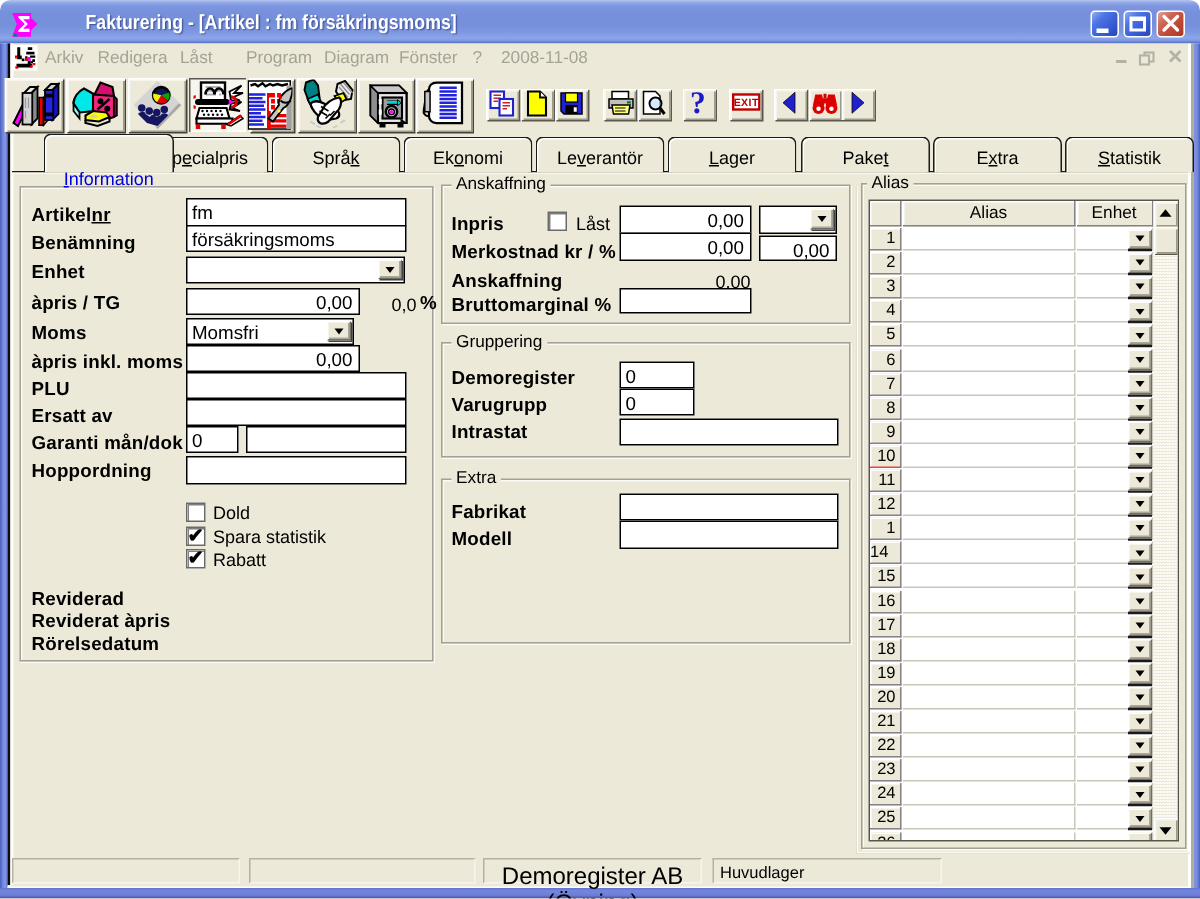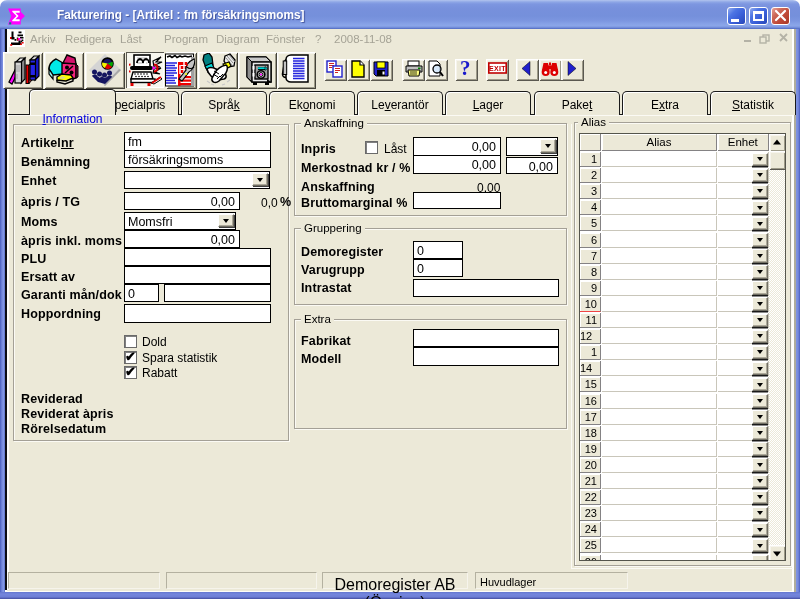--- a/index.html
+++ b/index.html
@@ -439,21 +439,21 @@
 <div class="abs" style="left:138px;top:146.8px;width:50.5px;height:15.1px;border-right:1px solid #C9C6BA;border-bottom:1px solid #C9C6BA;"></div>
 <div class="dd" style="left:172px;top:147.3px;width:16px;height:13.6px;box-shadow:inset -1px -1px 0 #aca899, 0 1.5px 0 #1a1a1a;"></div>
 <div class="abs" style="left:0;top:162.9px;width:21px;height:15.1px;background:#ECE9D8;border-right:1px solid #848284;border-bottom:1px solid #ef4444;box-shadow:inset 1px 1px 0 #fff;font-size:11px;text-align:right;padding:1px 3px 0 0;">10</div>
 <div class="abs" style="left:22px;top:162.9px;width:115px;height:15.1px;border-right:1px solid #C9C6BA;border-bottom:1px solid #C9C6BA;"></div>
 <div class="abs" style="left:138px;top:162.9px;width:50.5px;height:15.1px;border-right:1px solid #C9C6BA;border-bottom:1px solid #C9C6BA;"></div>
 <div class="dd" style="left:172px;top:163.4px;width:16px;height:13.6px;box-shadow:inset -1px -1px 0 #aca899, 0 1.5px 0 #1a1a1a;"></div>
 <div class="abs" style="left:0;top:179.0px;width:21px;height:15.1px;background:#ECE9D8;border-right:1px solid #848284;border-bottom:1px solid #848284;box-shadow:inset 1px 1px 0 #fff;font-size:11px;text-align:right;padding:1px 3px 0 0;">11</div>
 <div class="abs" style="left:22px;top:179.0px;width:115px;height:15.1px;border-right:1px solid #C9C6BA;border-bottom:1px solid #C9C6BA;"></div>
 <div class="abs" style="left:138px;top:179.0px;width:50.5px;height:15.1px;border-right:1px solid #C9C6BA;border-bottom:1px solid #C9C6BA;"></div>
 <div class="dd" style="left:172px;top:179.5px;width:16px;height:13.6px;box-shadow:inset -1px -1px 0 #aca899, 0 1.5px 0 #1a1a1a;"></div>
-<div class="abs" style="left:0;top:195.1px;width:21px;height:15.1px;background:#ECE9D8;border-right:1px solid #848284;border-bottom:1px solid #848284;box-shadow:inset 1px 1px 0 #fff;font-size:11px;text-align:left;padding:1px 3px 0 0;">12</div>
+<div class="abs" style="left:0;top:195.1px;width:21px;height:15.1px;background:#ECE9D8;border-right:1px solid #848284;border-bottom:1px solid #848284;box-shadow:inset 1px 1px 0 #fff;font-size:11px;text-align:right;padding:1px 3px 0 0;">12</div>
 <div class="abs" style="left:22px;top:195.1px;width:115px;height:15.1px;border-right:1px solid #C9C6BA;border-bottom:1px solid #C9C6BA;"></div>
 <div class="abs" style="left:138px;top:195.1px;width:50.5px;height:15.1px;border-right:1px solid #C9C6BA;border-bottom:1px solid #C9C6BA;"></div>
 <div class="dd" style="left:172px;top:195.6px;width:16px;height:13.6px;box-shadow:inset -1px -1px 0 #aca899, 0 1.5px 0 #1a1a1a;"></div>
 <div class="abs" style="left:0;top:211.2px;width:21px;height:15.1px;background:#ECE9D8;border-right:1px solid #848284;border-bottom:1px solid #848284;box-shadow:inset 1px 1px 0 #fff;font-size:11px;text-align:right;padding:1px 3px 0 0;">1</div>
 <div class="abs" style="left:22px;top:211.2px;width:115px;height:15.1px;border-right:1px solid #C9C6BA;border-bottom:1px solid #C9C6BA;"></div>
 <div class="abs" style="left:138px;top:211.2px;width:50.5px;height:15.1px;border-right:1px solid #C9C6BA;border-bottom:1px solid #C9C6BA;"></div>
 <div class="dd" style="left:172px;top:211.7px;width:16px;height:13.6px;box-shadow:inset -1px -1px 0 #aca899, 0 1.5px 0 #1a1a1a;"></div>
 <div class="abs" style="left:0;top:227.3px;width:21px;height:15.1px;background:#ECE9D8;border-right:1px solid #848284;border-bottom:1px solid #848284;box-shadow:inset 1px 1px 0 #fff;font-size:11px;text-align:right;padding:1px 19px 0 0;">14</div>
 <div class="abs" style="left:22px;top:227.3px;width:115px;height:15.1px;border-right:1px solid #C9C6BA;border-bottom:1px solid #C9C6BA;"></div>
 <div class="abs" style="left:138px;top:227.3px;width:50.5px;height:15.1px;border-right:1px solid #C9C6BA;border-bottom:1px solid #C9C6BA;"></div>

